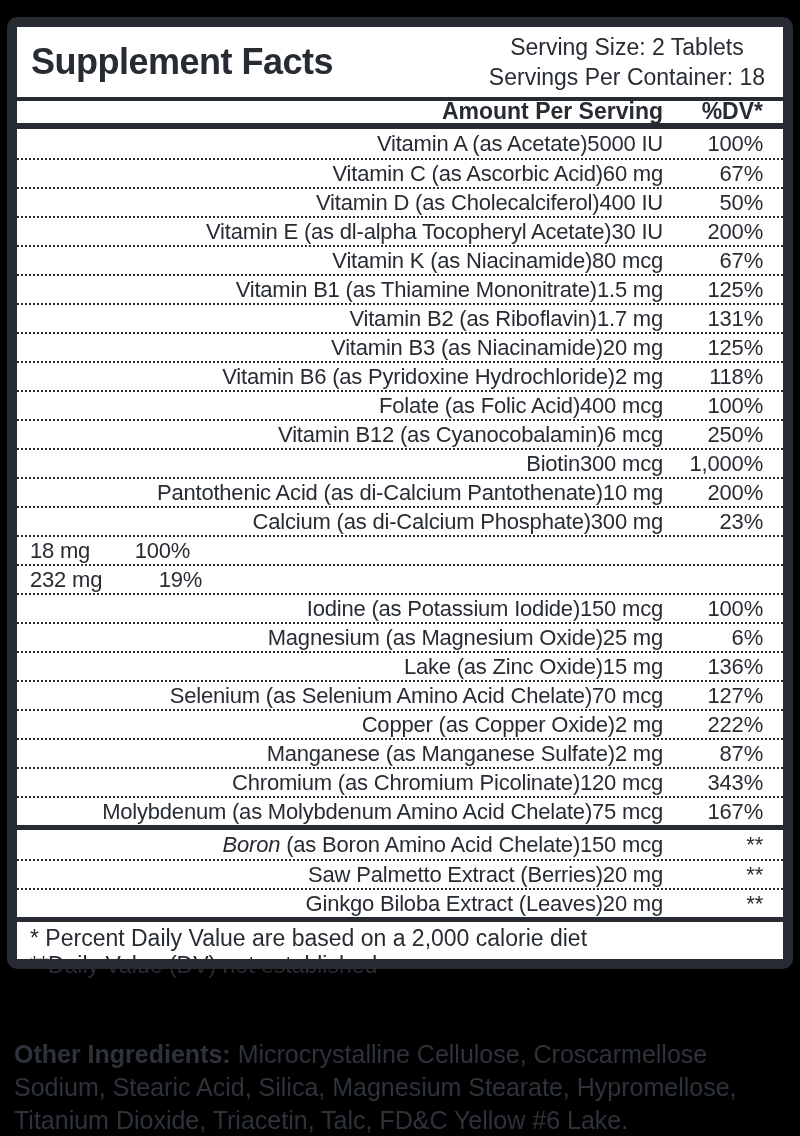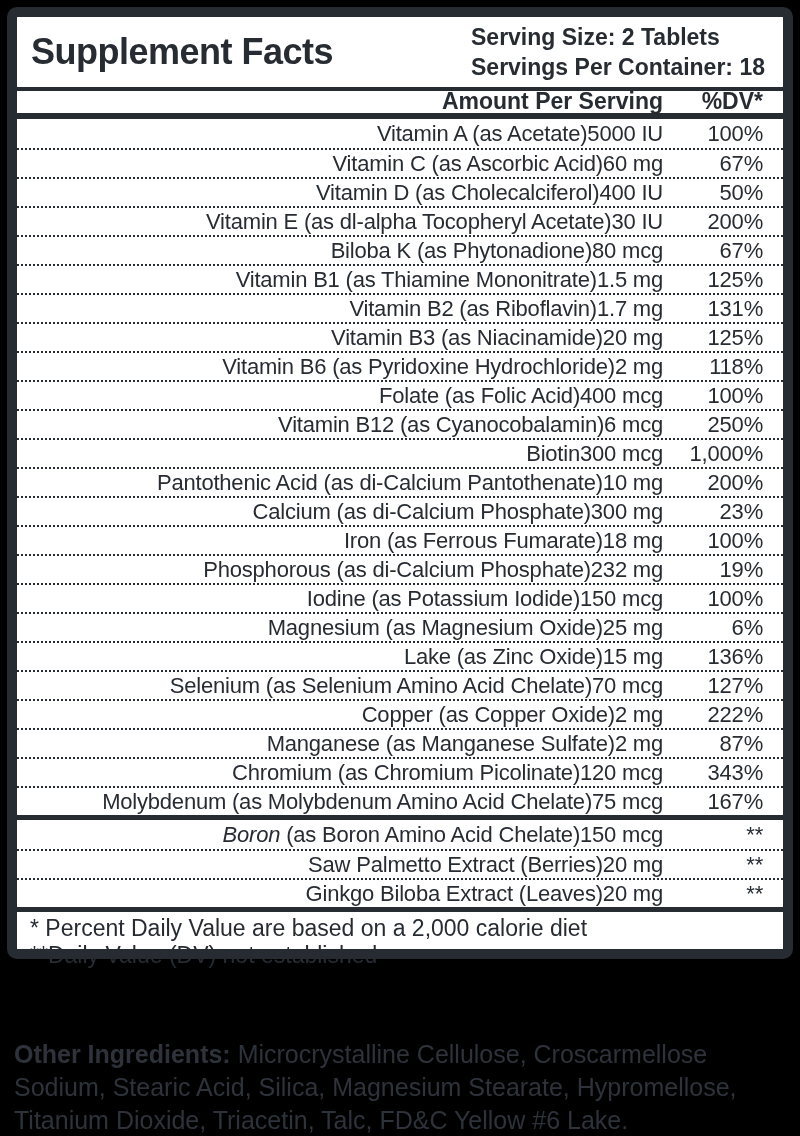--- a/index.html
+++ b/index.html
@@ -12,43 +12,43 @@
   html,body{width:800px;height:1136px;}
   body{
     background:var(--page);
     font-family:"Liberation Sans", sans-serif;
     color:var(--ink);
     position:relative;
     overflow:hidden;
   }
   .panel{
     position:absolute;
-    left:7px;top:7px;
+    left:7px;top:17px;
     width:786px;height:952px;
     background:var(--paper);
     border:10px solid var(--ink);
     border-radius:10px;
   }
   
   .hdr{
     height:70px;
     display:flex;
     justify-content:space-between;
     align-items:center;
     padding:0 18px 0 14px;
   }
   .title{
     font-size:36px;
     font-weight:bold;
     letter-spacing:-0.5px;
   }
   .serving{
-    text-align:left;
+    text-align:center;
     font-size:23px;
-    font-weight:bold;
+    font-weight:normal;
     line-height:30px;
   }
   .bar-thin{height:4px;background:var(--ink);}
   .bar-thick{height:6px;background:var(--ink);}
   .bar-mid{height:5px;background:var(--ink);}
   
   .colhdr{
     height:22px;
     display:flex;
     align-items:center;
@@ -131,21 +131,21 @@
     <span class="c-dv">50%</span>
   </div>
 
   <div class="row">
     <span class="c-name"><i></i><span>Vitamin E (as dl-alpha Tocopheryl Acetate)</span></span>
     <span class="c-amt">30 IU</span>
     <span class="c-dv">200%</span>
   </div>
 
   <div class="row">
-    <span class="c-name"><i></i><span>Biloba K (as Phytonadione)</span></span>
+    <span class="c-name"><i></i><span>Vitamin K (as Niacinamide)</span></span>
     <span class="c-amt">80 mcg</span>
     <span class="c-dv">67%</span>
   </div>
 
   <div class="row">
     <span class="c-name"><i></i><span>Vitamin B1 (as Thiamine Mononitrate)</span></span>
     <span class="c-amt">1.5 mg</span>
     <span class="c-dv">125%</span>
   </div>
 
@@ -191,27 +191,25 @@
     <span class="c-dv">200%</span>
   </div>
 
   <div class="row">
     <span class="c-name"><i></i><span>Calcium (as di-Calcium Phosphate)</span></span>
     <span class="c-amt">300 mg</span>
     <span class="c-dv">23%</span>
   </div>
 
   <div class="row">
-    <span class="c-name"><i></i><span>Iron (as Ferrous Fumarate)</span></span>
     <span class="c-amt">18 mg</span>
     <span class="c-dv">100%</span>
   </div>
 
   <div class="row">
-    <span class="c-name"><i></i><span>Phosphorous (as di-Calcium Phosphate)</span></span>
     <span class="c-amt">232 mg</span>
     <span class="c-dv">19%</span>
   </div>
 
   <div class="row">
     <span class="c-name"><i></i><span>Iodine (as Potassium Iodide)</span></span>
     <span class="c-amt">150 mcg</span>
     <span class="c-dv">100%</span>
   </div>
 

